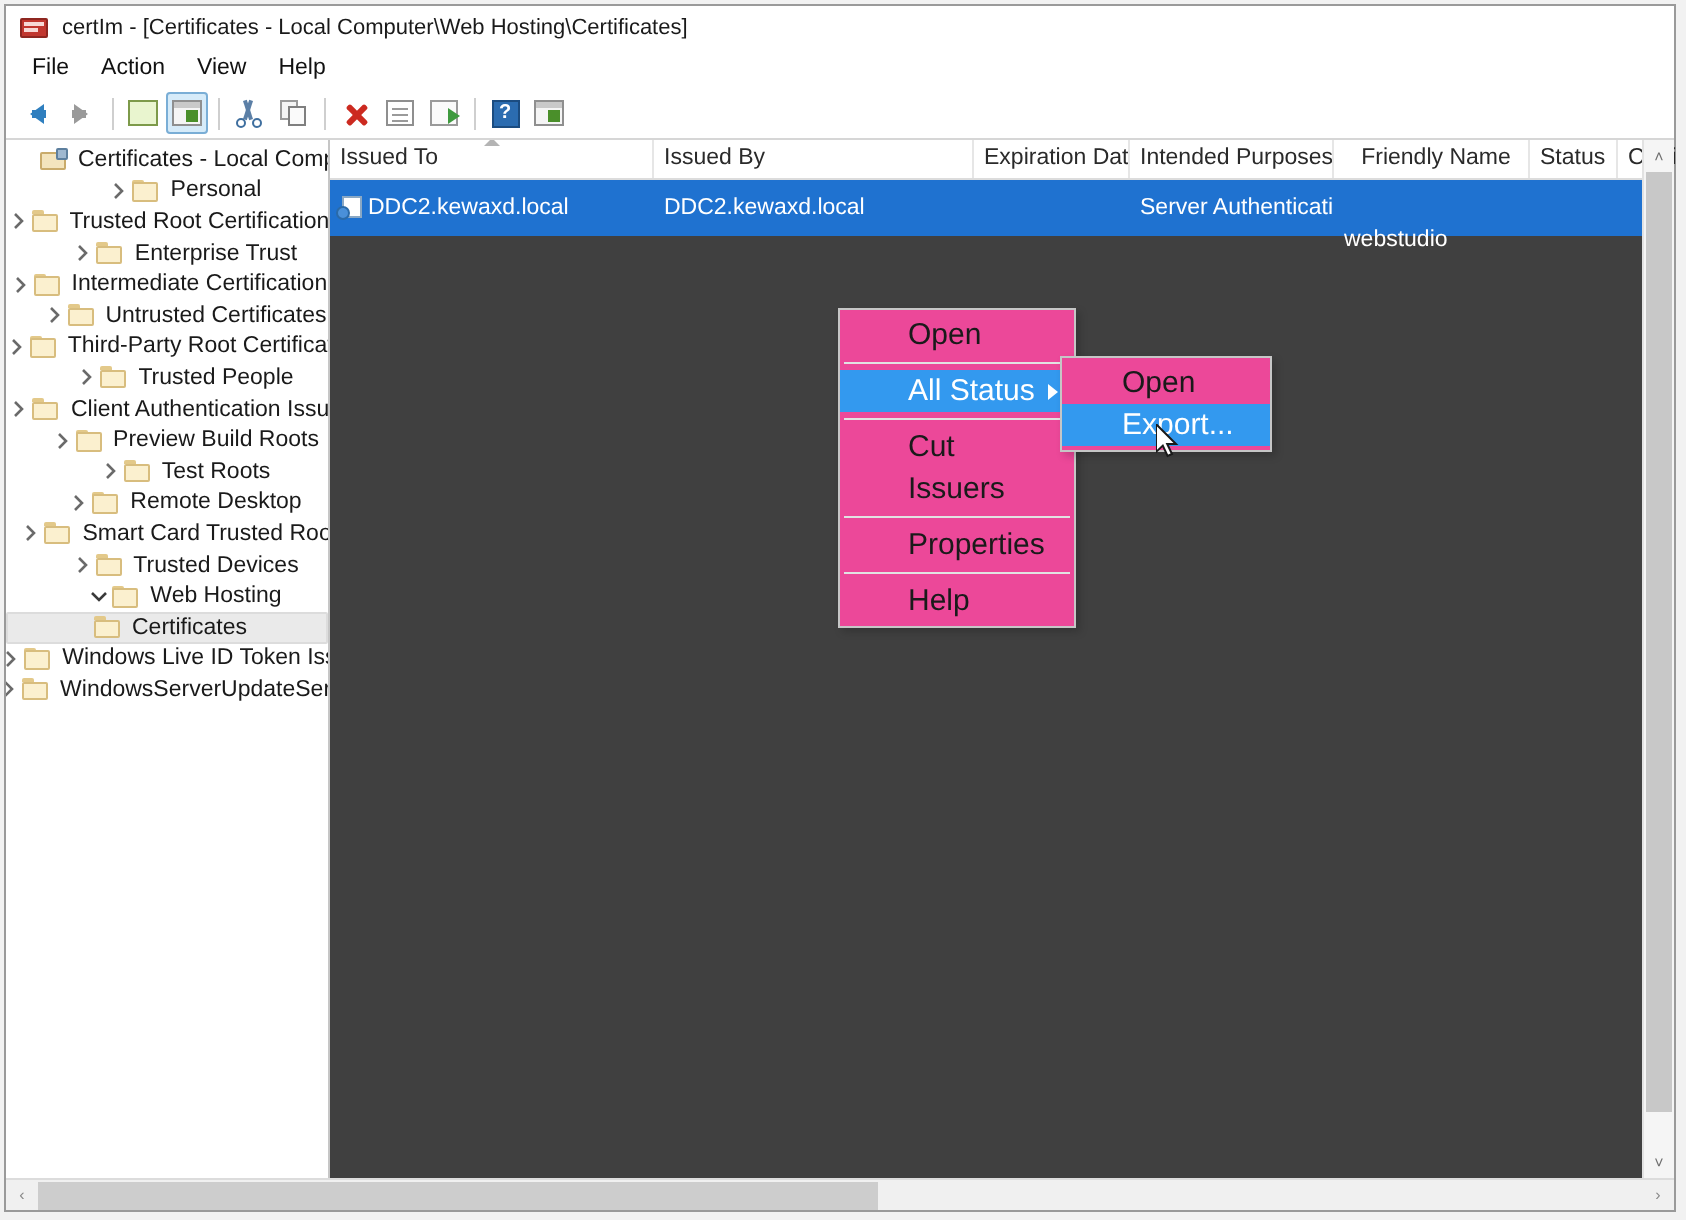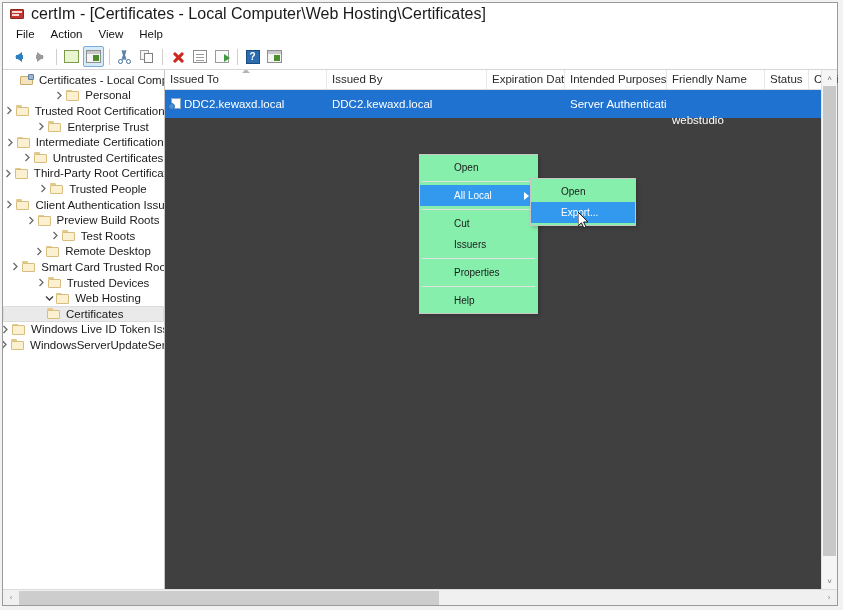--- a/index.html
+++ b/index.html
@@ -60,21 +60,21 @@
     position: absolute; left: 3px; top: 4px;
     width: 10px; height: 2px;
     background: #f7d9d6;
   }
   #app-icon .cert-bar2 {
     position: absolute; left: 3px; top: 7px;
     width: 7px; height: 2px;
     background: #f7d9d6;
   }
   #title-text {
-    font-size: 16px;
+    font-size: 11px;
     color: #1a1a1a;
     white-space: nowrap;
   }
 
   
   #menubar {
     height: 19px;
     background: #ffffff;
     display: flex;
     align-items: center;
@@ -423,26 +423,26 @@
   #hscroll .thumb {
     position: absolute;
     left: 0; top: 1px;
     width: 420px; height: 14px;
     background: #cdcdcd;
   }
 
   
   .ctx-menu {
     position: absolute;
-    background: #86efac;
+    background: #ec4899;
     border: 1px solid #c6c6c6;
     box-shadow: 2px 2px 4px rgba(0,0,0,0.18);
     padding: 2px 0;
     z-index: 50;
-    font-size: 10px;
+    font-size: 15px;
   }
   .ctx-item {
     height: 21px;
     display: flex;
     align-items: center;
     padding: 0 10px 0 34px;
     color: #1a1a1a;
     white-space: nowrap;
     position: relative;
     box-sizing: border-box;
@@ -775,21 +775,21 @@
             </div>
           </div>
       </div>
 
       <div id="list-pane">
         <div id="list-header">
             <div class="col" style="width: 162px; flex: 0 0 162px;"><span>Issued To</span><span class="sortmark"></span></div>
             <div class="col" style="width: 160px; flex: 0 0 160px;"><span>Issued By</span></div>
             <div class="col" style="width: 78px; flex: 0 0 78px;"><span>Expiration Date</span></div>
             <div class="col" style="width: 102px; flex: 0 0 102px;"><span>Intended Purposes</span></div>
-            <div class="col" style="width: 98px; flex: 0 0 98px;"><span>Friendly Name</span></div>
+            <div class="col" style="width: 98px; flex: 0 0 98px; text-align: center;"><span>Friendly Name</span></div>
             <div class="col" style="width: 44px; flex: 0 0 44px;"><span>Status</span></div>
             <div class="col" style="width: 40px; flex: 0 0 40px;"><span>Certi</span></div>
           </div>
         <div id="list-rows">
             <div class="list-row">
               <div class="cell" style="width: 162px; flex: 0 0 162px; padding-left: 0px; display: flex; align-items: center;">
                 <span class="cert-ico">
                   <span class="pg"></span>
                   <span class="seal"></span>
                 </span>
@@ -810,21 +810,21 @@
           <div class="arrow bot">˅</div>
         </div>
       </div>
 
       <div id="ctx-main" class="ctx-menu">
           <div class="ctx-item">
             <span>Open</span>
           </div>
           <div class="ctx-sep"></div>
           <div class="ctx-item highlight">
-            <span>All Local</span>
+            <span>All Status</span>
             <span class="submark"></span>
           </div>
           <div class="ctx-sep"></div>
           <div class="ctx-item">
             <span>Cut</span>
           </div>
           <div class="ctx-item">
             <span>Issuers</span>
           </div>
           <div class="ctx-sep"></div>

